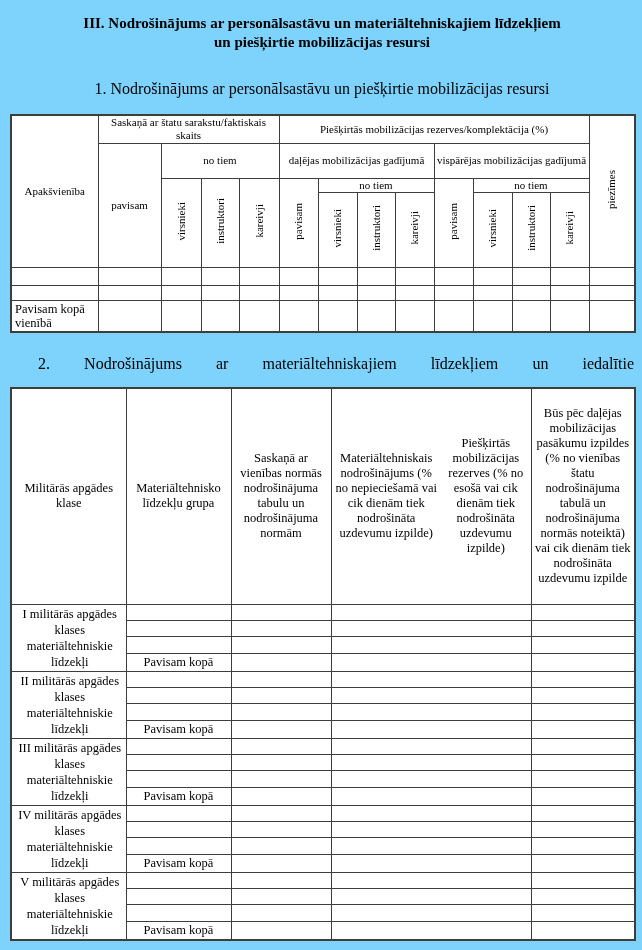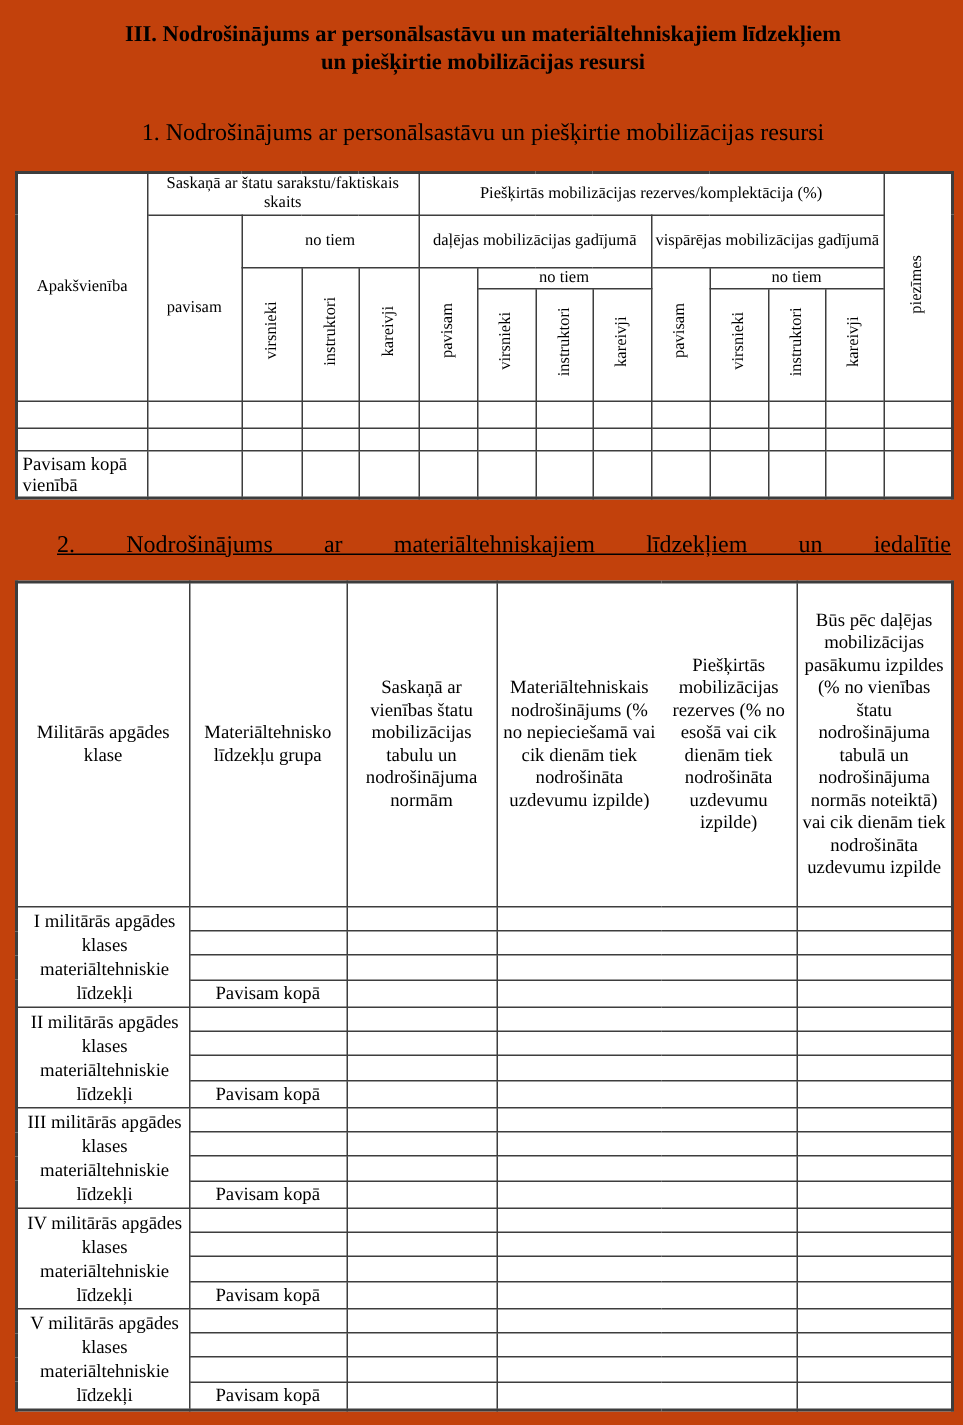--- a/index.html
+++ b/index.html
@@ -1,28 +1,28 @@
 <!DOCTYPE html>
 <html><head>
 <meta charset="utf-8">
 <style>
   html,body{margin:0;padding:0;background:#fff;}
   .sheet{
     width:642px;height:950px;box-sizing:border-box;
-    background:#c2410c;color:#000;
+    background:#7dd3fc;color:#000;
     font-family:"Liberation Serif", serif;
     padding:12px 8px 0 10px;overflow:hidden;
   }
   .doc-title{
     text-align:center;font-weight:bold;font-size:15px;line-height:19px;
     margin:2px 0 0 0;
   }
   .section-heading{font-size:16px;line-height:19px;margin:0;}
   .s1{margin-top:27px;text-align:center;}
-  .s2{margin-top:21px;width:624px;text-decoration:underline;}
+  .s2{margin-top:21px;width:624px;}
   .s2 .jline{text-align:justify;text-align-last:justify;text-indent:28px;}
   .s2 .jline2{text-align:left;}
 
   table{border-collapse:collapse;table-layout:fixed;width:624px;background:#fff;}
   td{border:1px solid #3d3d3d;padding:0;overflow:hidden;}
   table{border:2px solid #3d3d3d;}
 
   
   .t1{margin-top:16px;font-size:11px;line-height:13px;}
   .t1 td{text-align:center;vertical-align:middle;}
@@ -163,21 +163,21 @@
         <col style="width:105px">
         <col style="width:100px">
       <col style="width:110px">
         <col style="width:90px">
         <col style="width:104px">
     </colgroup>
     <tbody>
         <tr class="rh">
       <td>Militārās apgādes klase</td>
       <td>Materiāltehnisko līdzekļu grupa</td>
-      <td>Saskaņā ar vienības štatu mobilizācijas tabulu un nodrošinājuma normām</td>
+      <td>Saskaņā ar vienības normās nodrošinājuma tabulu un nodrošinājuma normām</td>
       <td class="noR">Materiāltehniskais nodrošinājums (% no nepieciešamā vai cik dienām tiek nodrošināta uzdevumu izpilde)</td>
       <td class="noL">Piešķirtās mobilizācijas rezerves (% no esošā vai cik dienām tiek nodrošināta uzdevumu izpilde)</td>
       <td>Būs pēc daļējas mobilizācijas pasākumu izpildes (% no vienības štatu nodrošinājuma tabulā un nodrošinājuma normās noteiktā) vai cik dienām tiek nodrošināta uzdevumu izpilde</td>
     </tr>
 
     <tr class="re">
       <td rowspan="4" class="glabel">I militārās apgādes klases materiāltehniskie līdzekļi</td>
       <td></td>
           <td></td>
           <td colspan="2"></td>

